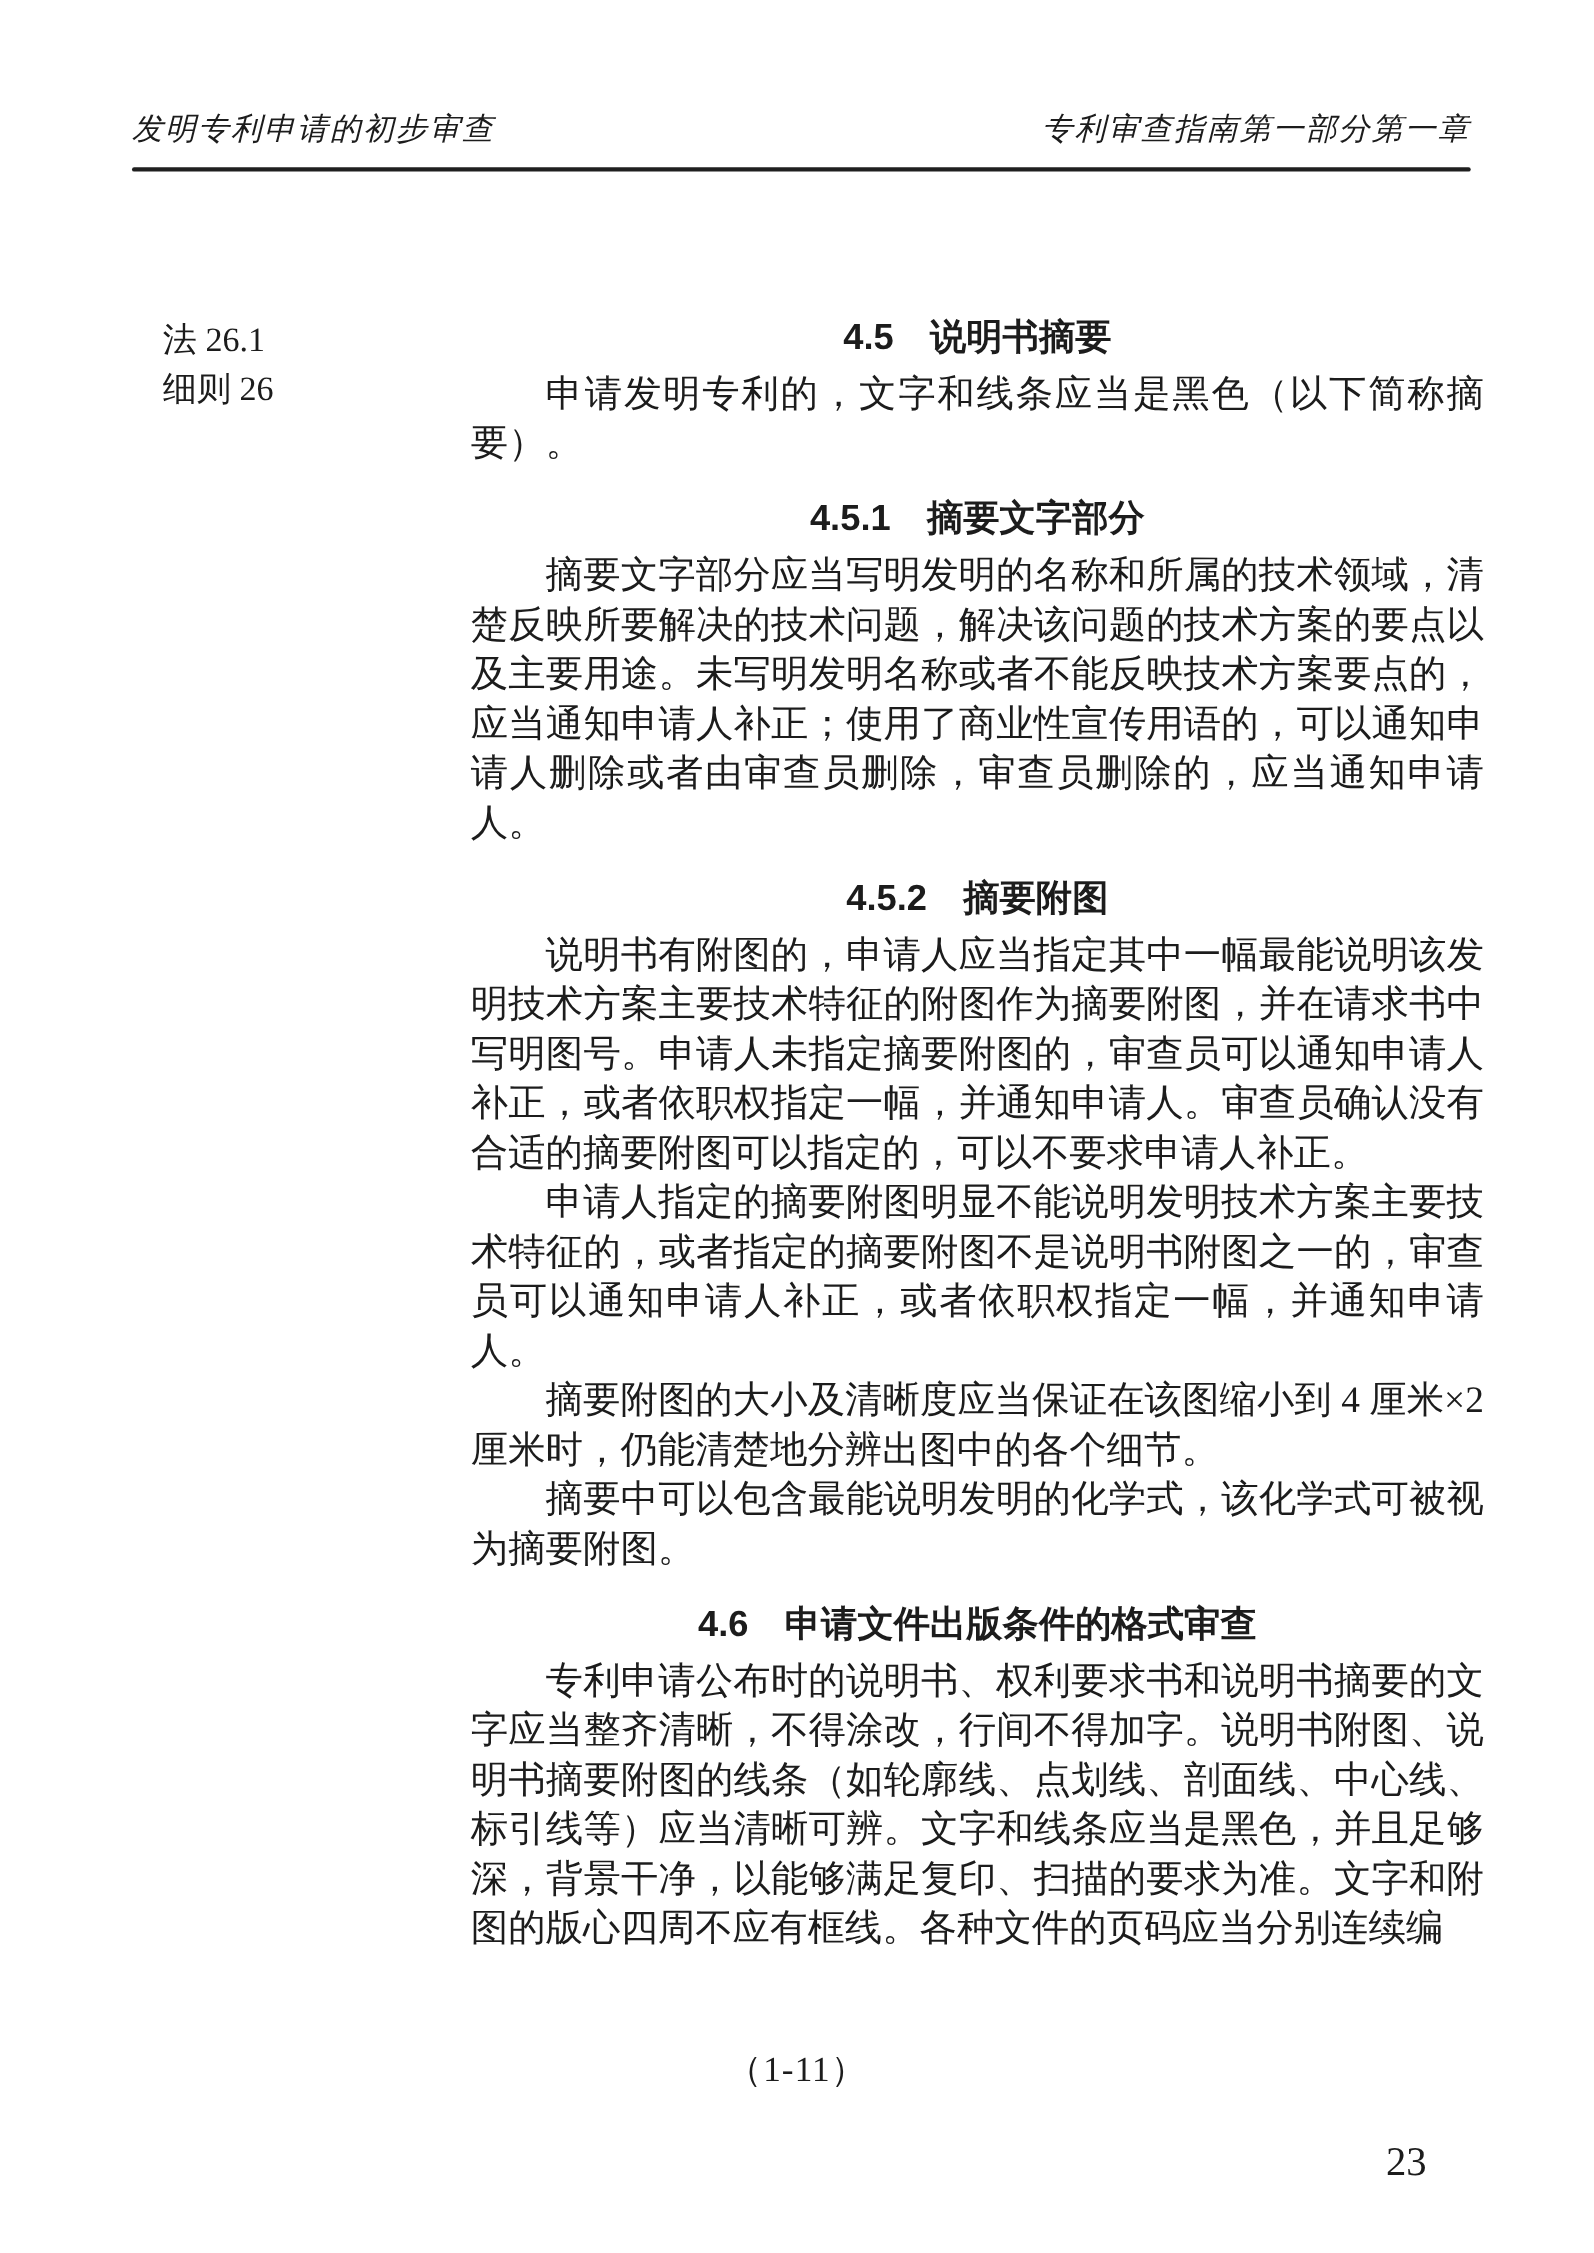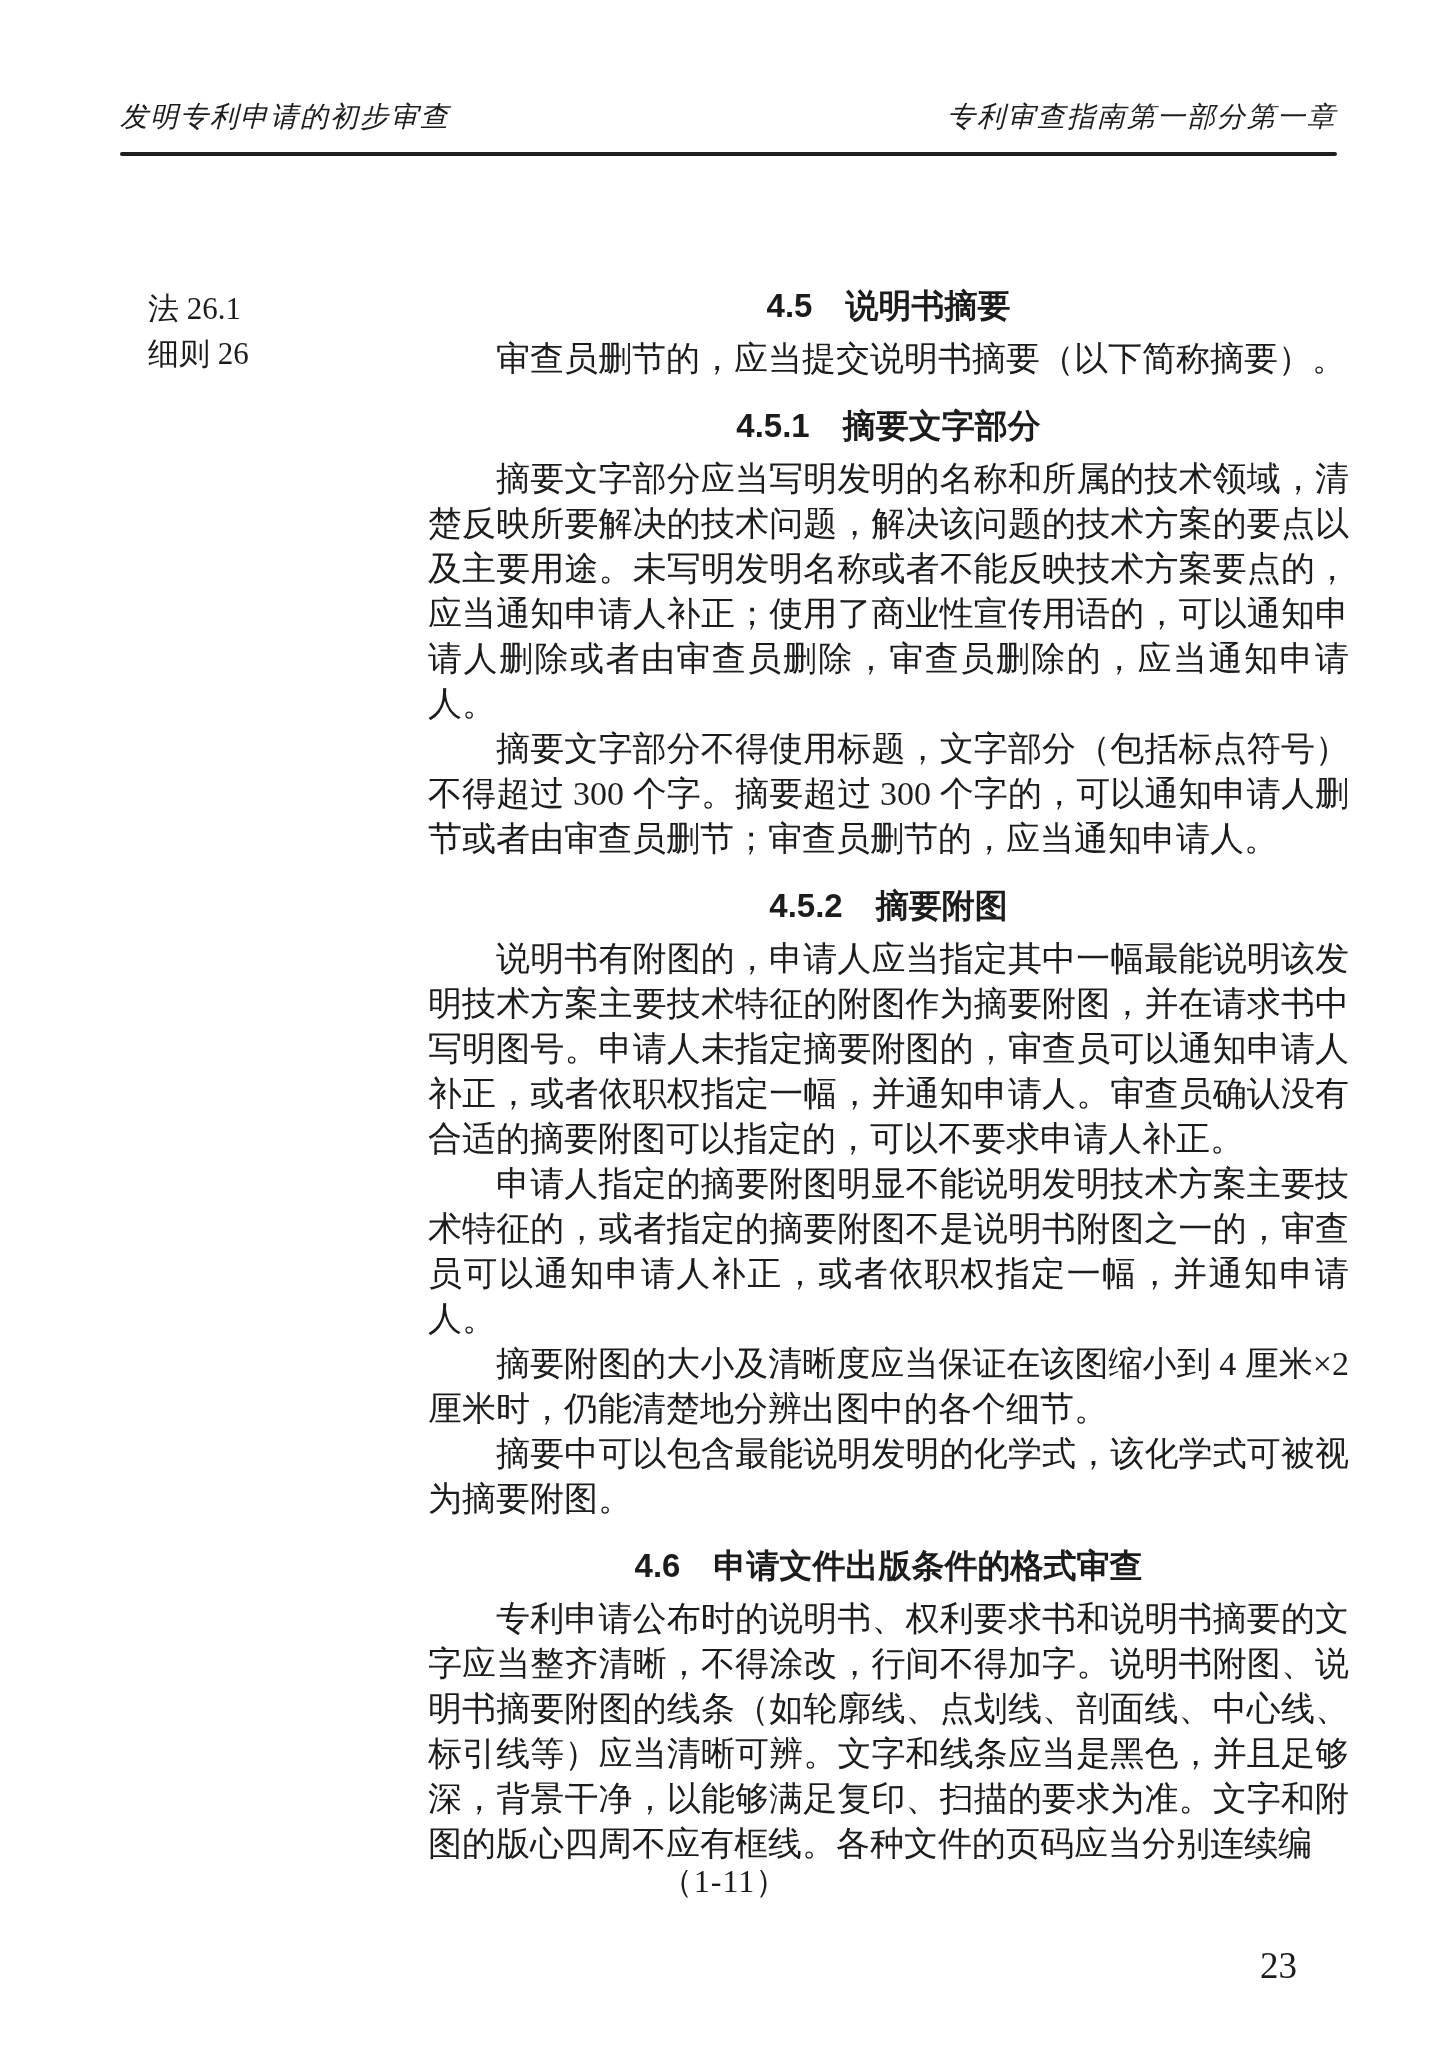--- a/index.html
+++ b/index.html
@@ -96,25 +96,24 @@
   <div class="header-rule"></div>
 
   <div class="margin-notes">
     <div>法 26.1</div>
     <div>细则 26</div>
   </div>
 
   <div class="content">
 
     <h2>4.5　说明书摘要</h2>
-    <p>审查员删节的，应当提交说明书摘要（以下简称摘要）。</p>
+    <p>申请发明专利的，文字和线条应当是黑色（以下简称摘要）。</p>
 
     <h3>4.5.1　摘要文字部分</h3>
     <p>摘要文字部分应当写明发明的名称和所属的技术领域，清楚反映所要解决的技术问题，解决该问题的技术方案的要点以及主要用途。未写明发明名称或者不能反映技术方案要点的，应当通知申请人补正；使用了商业性宣传用语的，可以通知申请人删除或者由审查员删除，审查员删除的，应当通知申请人。</p>
-    <p>摘要文字部分不得使用标题，文字部分（包括标点符号）不得超过 300 个字。摘要超过 300 个字的，可以通知申请人删节或者由审查员删节；审查员删节的，应当通知申请人。</p>
 
     <h3>4.5.2　摘要附图</h3>
     <p>说明书有附图的，申请人应当指定其中一幅最能说明该发明技术方案主要技术特征的附图作为摘要附图，并在请求书中写明图号。申请人未指定摘要附图的，审查员可以通知申请人补正，或者依职权指定一幅，并通知申请人。审查员确认没有合适的摘要附图可以指定的，可以不要求申请人补正。</p>
     <p>申请人指定的摘要附图明显不能说明发明技术方案主要技术特征的，或者指定的摘要附图不是说明书附图之一的，审查员可以通知申请人补正，或者依职权指定一幅，并通知申请人。</p>
     <p>摘要附图的大小及清晰度应当保证在该图缩小到 4 厘米×2 厘米时，仍能清楚地分辨出图中的各个细节。</p>
     <p>摘要中可以包含最能说明发明的化学式，该化学式可被视为摘要附图。</p>
 
     <h3>4.6　申请文件出版条件的格式审查</h3>
     <p>专利申请公布时的说明书、权利要求书和说明书摘要的文字应当整齐清晰，不得涂改，行间不得加字。说明书附图、说明书摘要附图的线条（如轮廓线、点划线、剖面线、中心线、标引线等）应当清晰可辨。文字和线条应当是黑色，并且足够深，背景干净，以能够满足复印、扫描的要求为准。文字和附图的版心四周不应有框线。各种文件的页码应当分别连续编</p>
 

